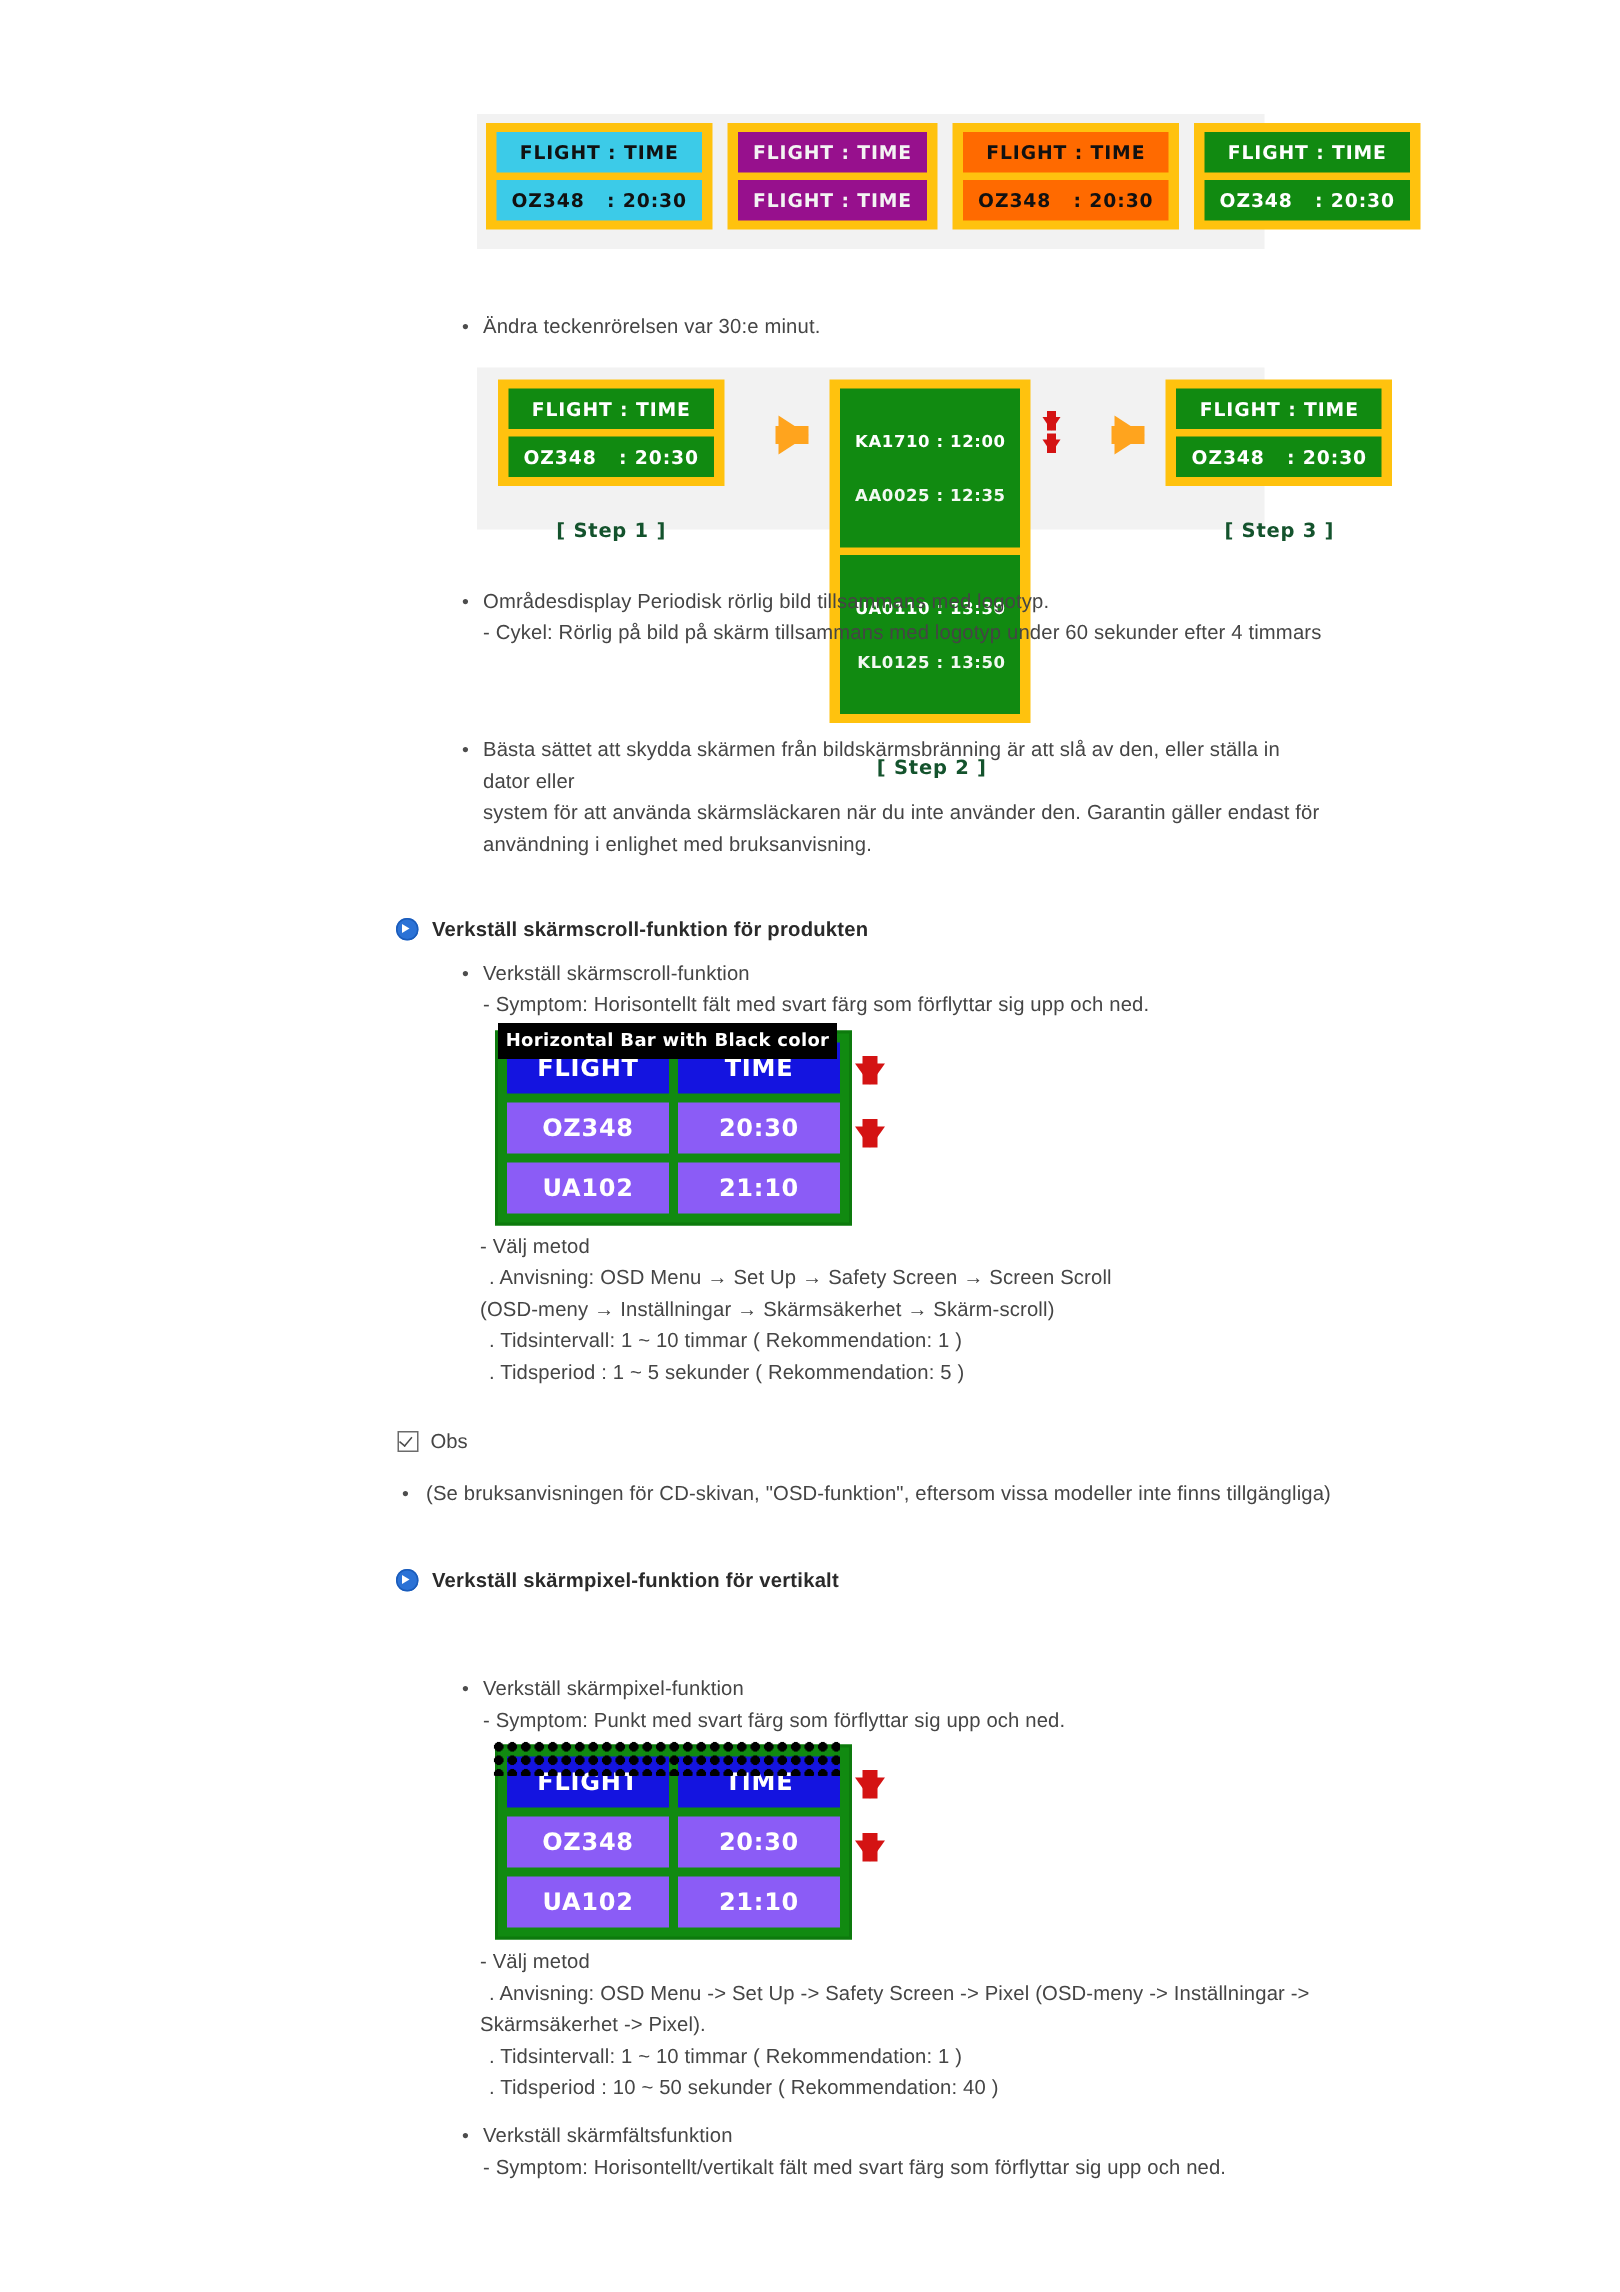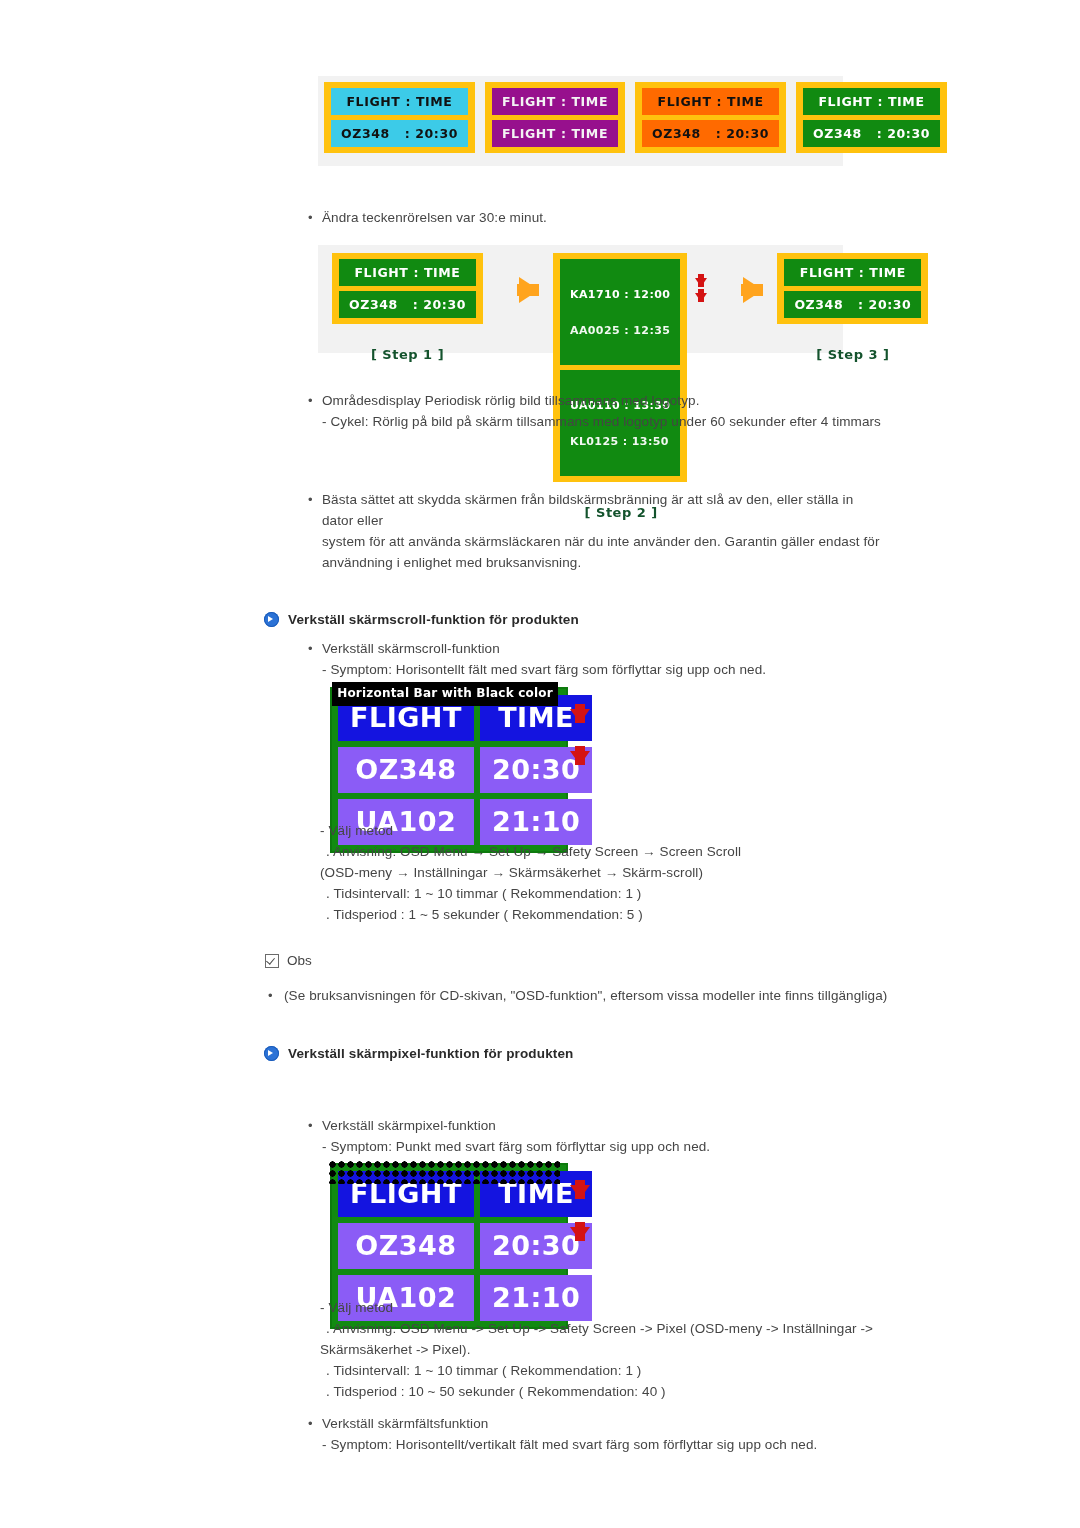--- a/index.html
+++ b/index.html
@@ -174,21 +174,21 @@
     background:#118A11;
     color:#fff;
     font-family:"DejaVu Sans", sans-serif;
     font-weight:bold;
     font-size:11px;
     padding:4px 10px;
     letter-spacing:0.4px;
     position:relative;
     overflow:hidden;
     white-space:pre;
-    text-align:left;
+    text-align:right;
   }
   .scroll-bar .half-top, .scroll-bar .half-bot {
     display:block; height:10px; overflow:hidden; line-height:11px;
   }
   .scroll-bar .half-bot { opacity:0.95; }
 
   
   .board {
     position: absolute;
     background: #118A11;
@@ -196,21 +196,21 @@
     display: grid;
     grid-template-columns: 1fr 1fr;
     gap: 6px;
     border: 2px solid #0d7a0d;
   }
   .cell {
     font-family: "DejaVu Sans", sans-serif;
     font-weight: bold;
     text-align: center;
     padding: 7px 12px 8px;
-    font-size: 27px;
+    font-size: 16px;
     letter-spacing: 0.5px;
     color: #ffffff;
   }
   .cell.blue { background: #1414E0; }
   .cell.org  { background: #8b5cf6; }
   .black-overlay {
     position: absolute;
     background: #000000;
     color: #ffffff;
     font-family: "DejaVu Sans", sans-serif;
@@ -383,21 +383,21 @@
     <span class="chk"></span>
     <span class="note-label">Obs</span>
   </div>
   <div class="bullet-row txt" style="position:absolute; left:268px; top:985px; width:700px;">
     <span class="dot" style="width:16px; flex:0 0 16px;">•</span>
     <span class="bullet-body">(Se bruksanvisningen för CD-skivan, "OSD-funktion", eftersom vissa modeller inte finns tillgängliga)</span>
   </div>
 
   <div class="section-head" style="position:absolute; left:264px; top:1046px;">
     <span class="arrow-circle"></span>
-    <span class="section-title">Verkställ skärmpixel-funktion för produkten</span>
+    <span class="section-title">Verkställ skärmpixel-funktion för vertikalt</span>
   </div>
 
   <div class="bullet-row txt" style="position:absolute; left:308px; top:1115px; width:600px;">
     <span class="dot">•</span>
     <span class="bullet-body">
       <span class="sub-line">Verkställ skärmpixel-funktion</span>
       <span class="sub-line">- Symptom: Punkt med svart färg som förflyttar sig upp och ned.</span>
     </span>
   </div>
 

